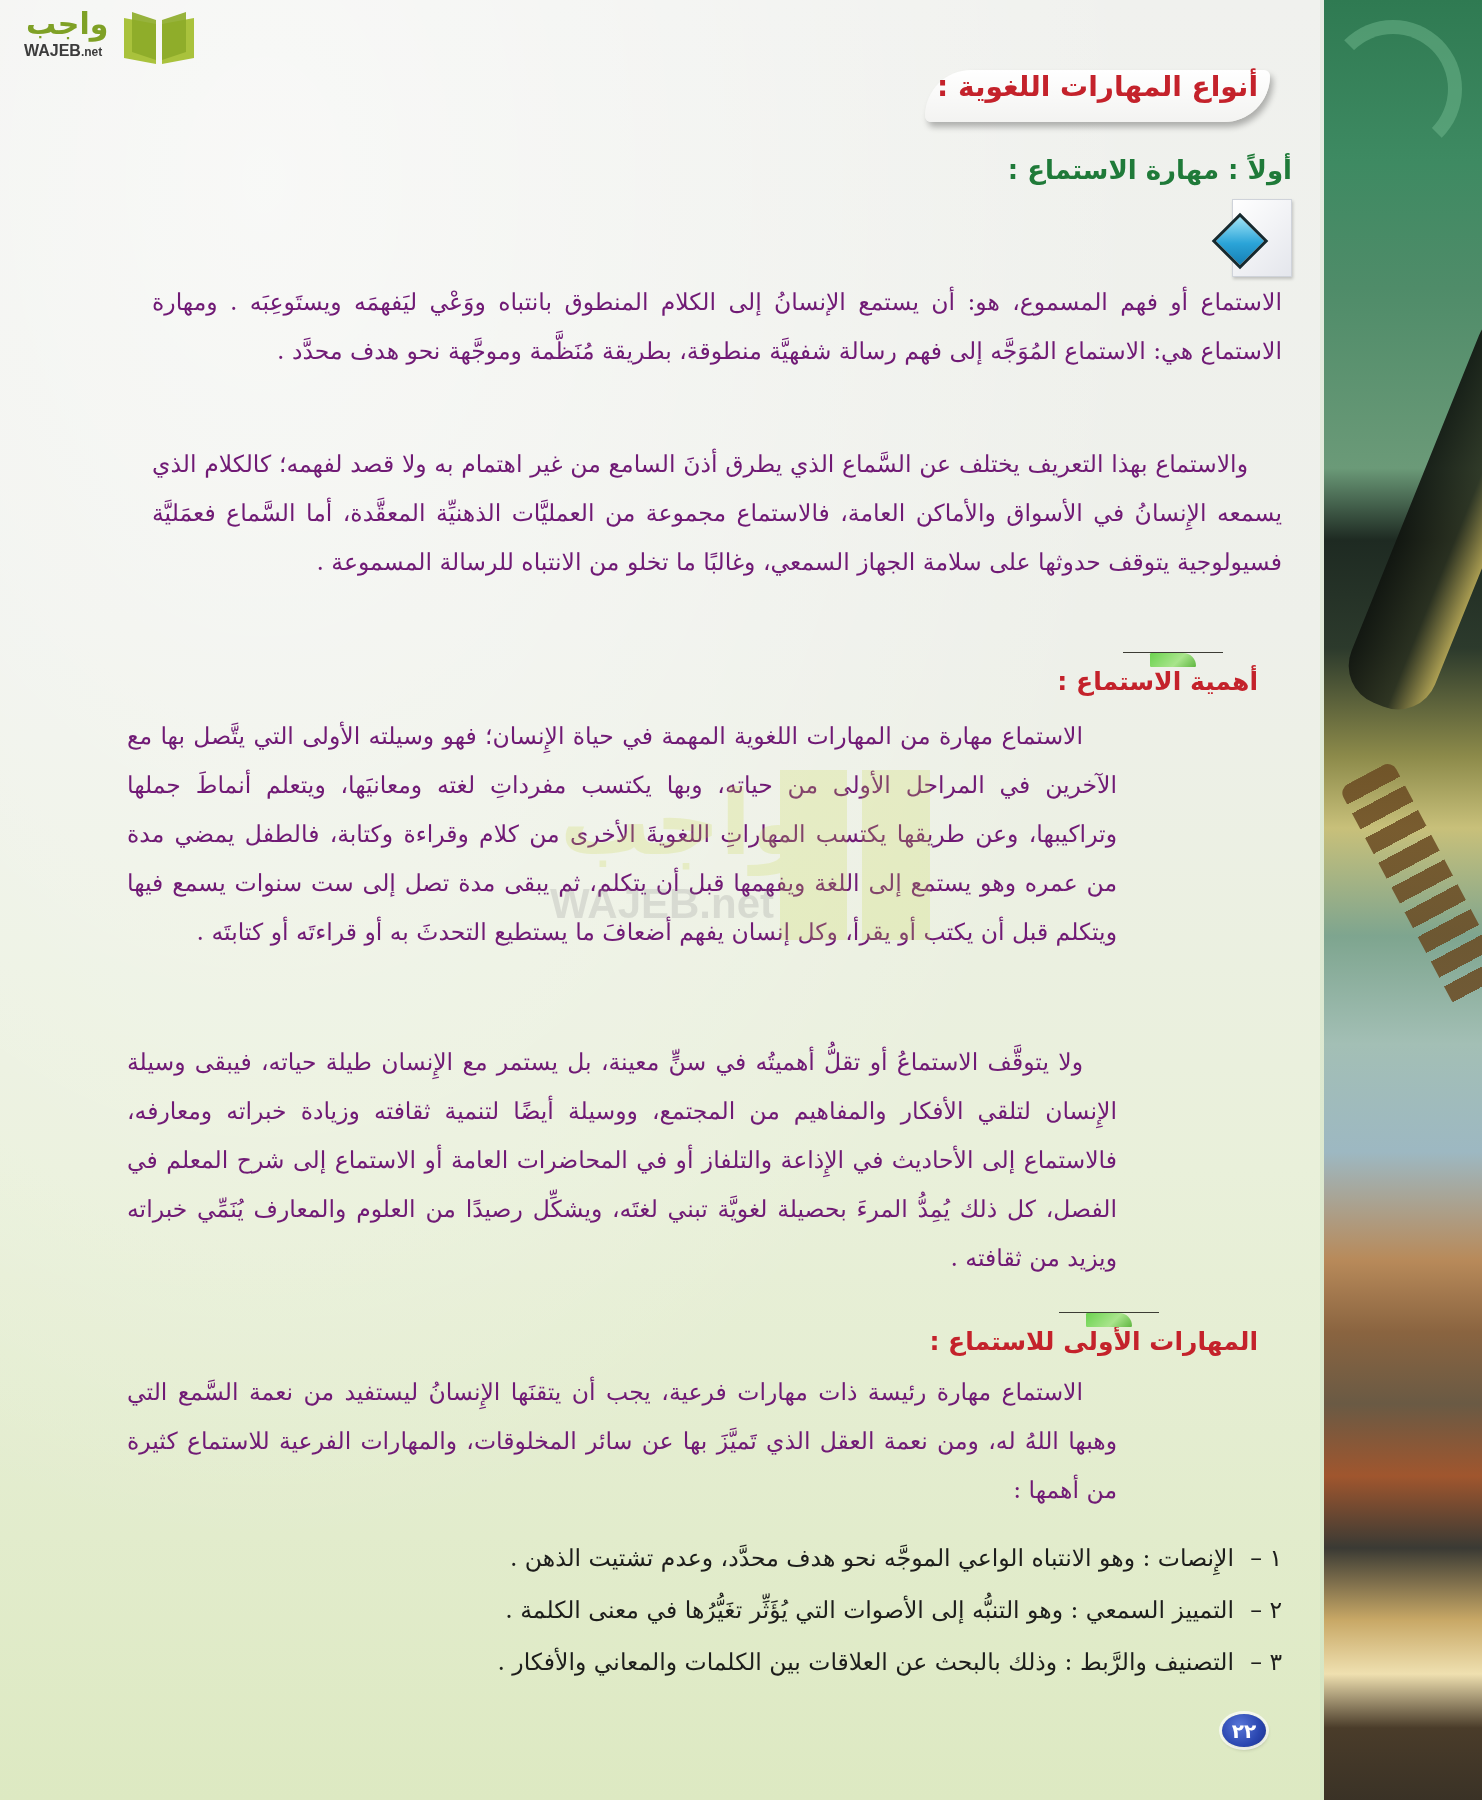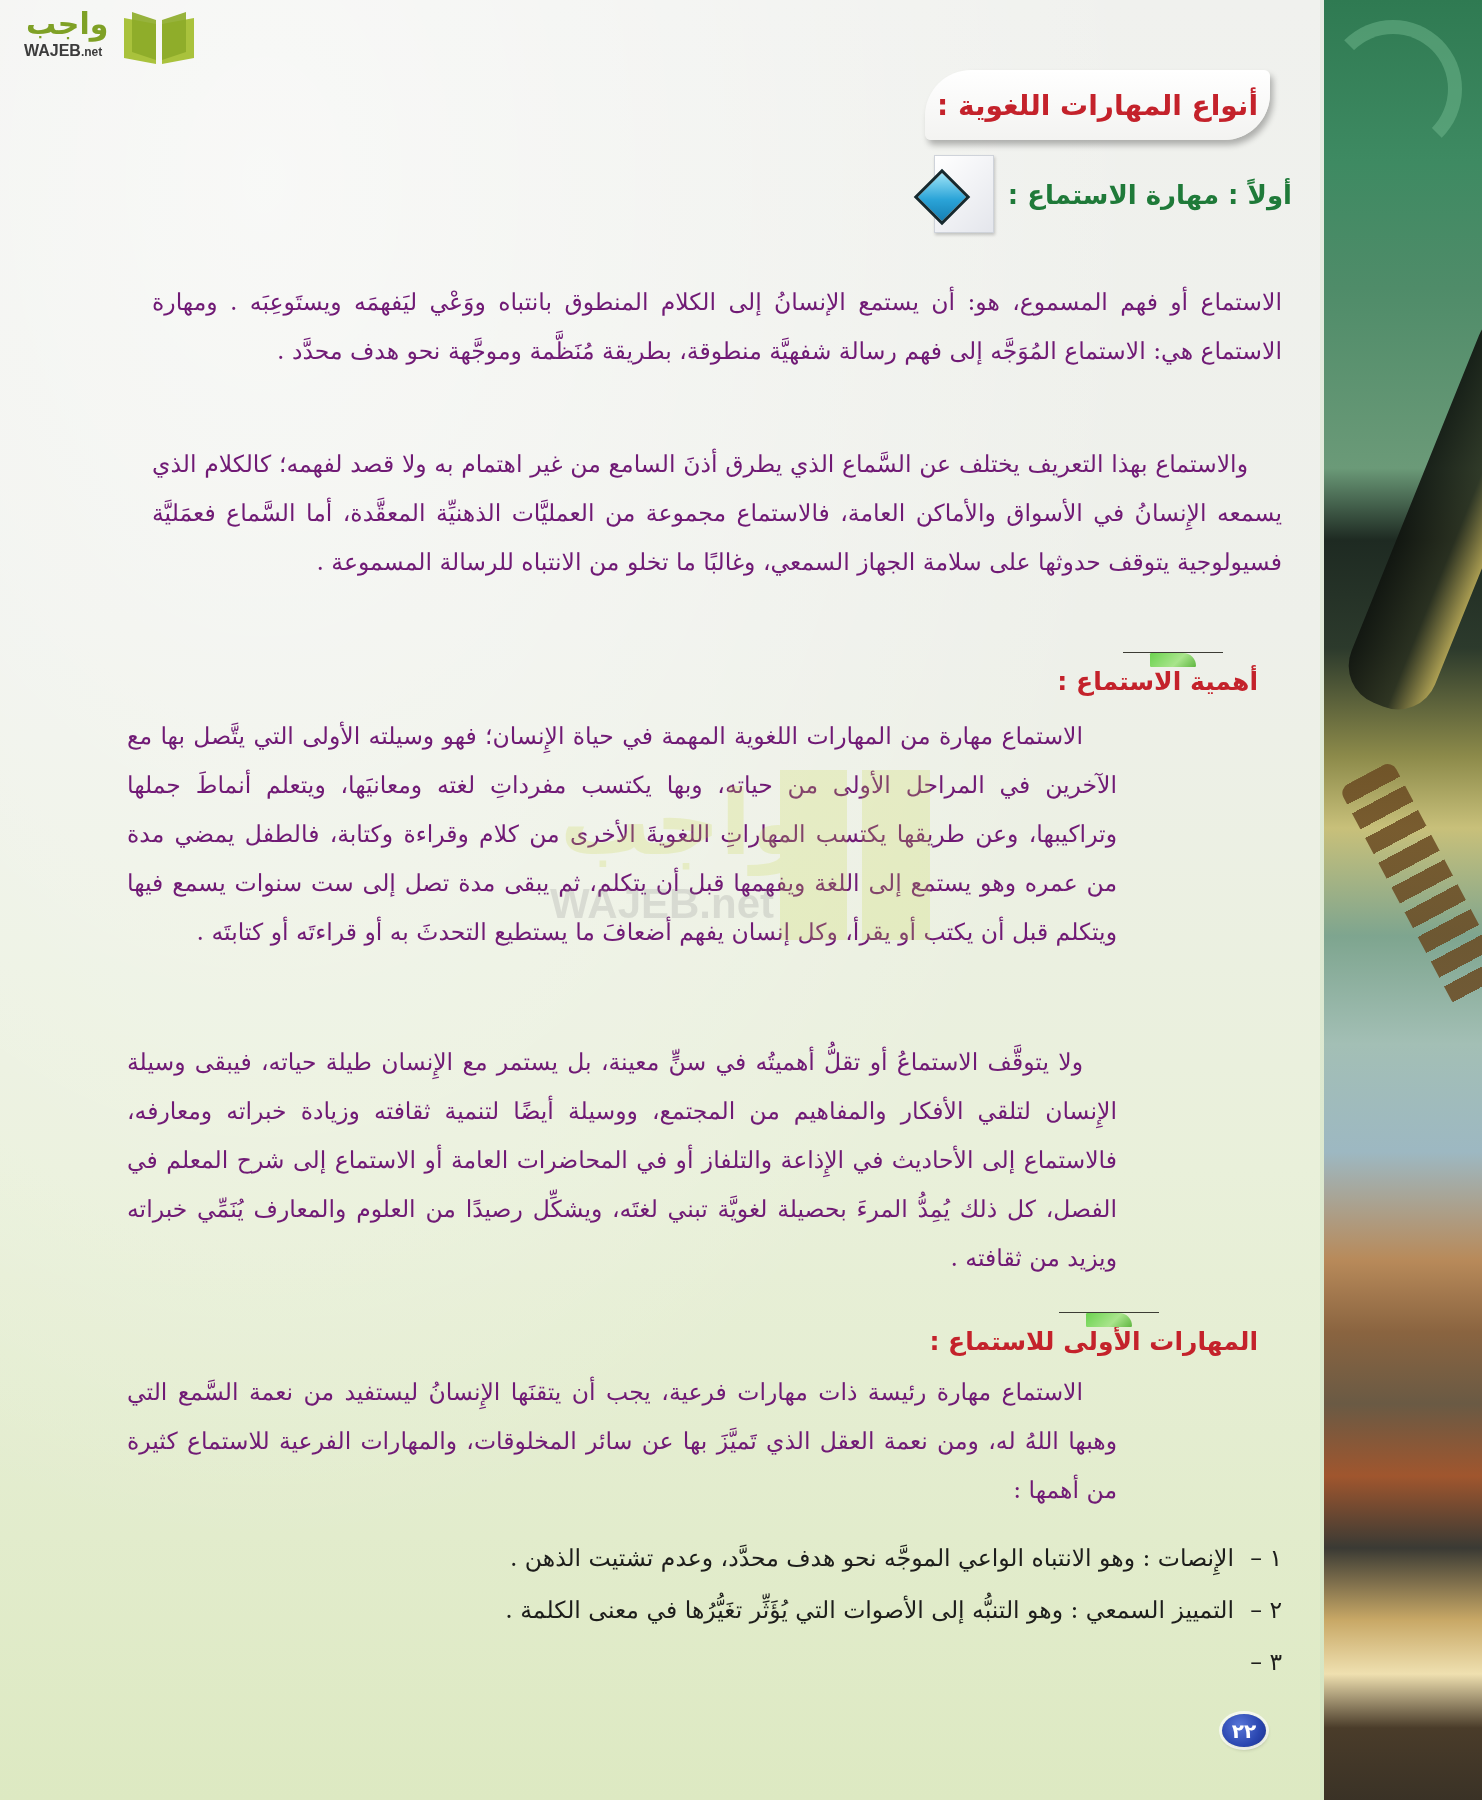--- a/index.html
+++ b/index.html
@@ -57,35 +57,35 @@
     font-weight: bold; font-size: 30px; color: #7fa126; direction: rtl; line-height: 36px;
   }
   .logo .en {
     position: absolute; left: 12px; top: 36px; font-family: "Liberation Sans", sans-serif;
     font-weight: bold; font-size: 16px; color: #3c3c3c; letter-spacing: 0px;
   }
   .logo .en small { font-size: 12px; font-weight: bold; }
 
   
   .title-banner {
-    position: absolute; left: 925px; top: 70px; width: 345px; height: 70px;
+    position: absolute; left: 925px; top: 70px; width: 345px; height: 52px;
     background: linear-gradient(180deg, #ffffff, #f3f3f1);
     border-radius: 46px 6px 46px 6px;
     box-shadow: 3px 5px 6px rgba(0,0,0,0.28);
-    display: flex; align-items: center; justify-content: center;
+    display: flex; justify-content: center;
   }
   .title-banner span {
     color: #c4222b; font-weight: bold; font-size: 28px;
     font-family: "DejaVu Sans", sans-serif;
   }
 
   
   .sec-head {
     position: absolute; right: 190px; top: 155px; height: 80px;
-    display: flex; align-items: center; gap: 14px;
+    display: flex; gap: 14px; flex-direction: column;
   }
   .doc-icon { position: relative; width: 90px; height: 80px; }
   .doc-icon .sheet {
     position: absolute; right: 0; top: 0; width: 58px; height: 76px;
     background: linear-gradient(135deg, #ffffff, #e4e6ec);
     border: 1px solid #cfd3da; box-shadow: 1px 2px 3px rgba(0,0,0,0.2);
   }
   .doc-icon .diamond {
     position: absolute; right: 32px; top: 22px; width: 40px; height: 40px;
     transform: rotate(45deg);
@@ -220,20 +220,21 @@
   <div class="list-item">
     <span class="num">١ –</span>
     <span>الإِنصات : وهو الانتباه الواعي الموجَّه نحو هدف محدَّد، وعدم تشتيت الذهن .</span>
   </div>
   <div class="list-item">
     <span class="num">٢ –</span>
     <span>التمييز السمعي : وهو التنبُّه إلى الأصوات التي يُؤَثِّر تغَيُّرُها في معنى الكلمة .</span>
   </div>
   <div class="list-item">
     <span class="num">٣ –</span>
+    <span>التصنيف والرَّبط : وذلك بالبحث عن العلاقات بين الكلمات والمعاني والأفكار .</span>
   </div>
 </div>
 
 <div class="watermark">
   <div class="wm-book"></div>
   <div class="wm-ar">واجب</div>
   <div class="wm-en">WAJEB.net</div>
 </div>
 
 <div class="page-number">٢٢</div>

